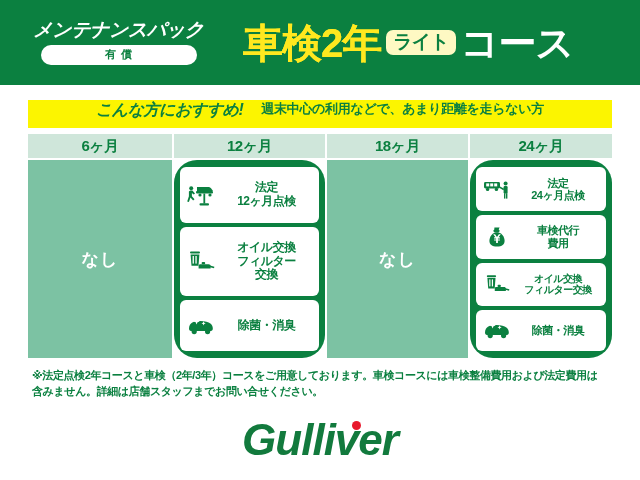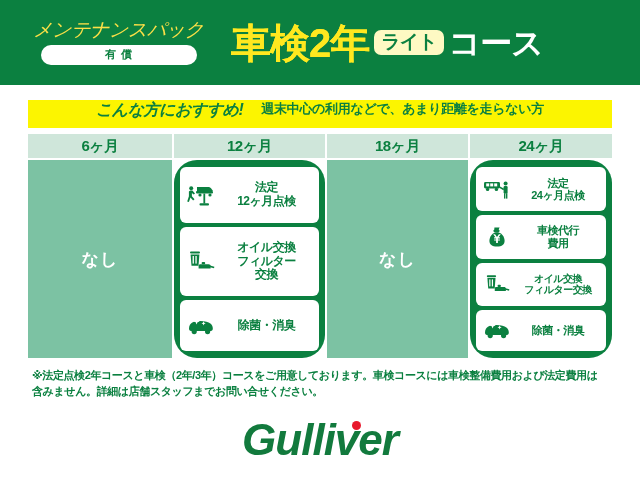--- a/index.html
+++ b/index.html
@@ -27,23 +27,23 @@
   }
   .hdr-left {
     display: flex;
     flex-direction: column;
     align-items: center;
     justify-content: center;
     width: 205px;
     flex: 0 0 auto;
   }
   .hdr-maint {
-    color: #fde047;
+    color: #ffffff;
     font-size: 19px;
-    font-weight: normal;
+    font-weight: bold;
     letter-spacing: -0.5px;
     font-style: italic;
     line-height: 1.05;
     white-space: nowrap;
   }
   .hdr-pill {
     margin-top: 5px;
     width: 156px; height: 20px;
     background: #ffffff;
     border-radius: 11px;
@@ -55,21 +55,21 @@
     color: #0b8040;
     font-size: 11px;
     font-weight: bold;
     letter-spacing: 5px;
     text-indent: 5px;
     white-space: nowrap;
   }
   .hdr-right {
     display: flex;
     align-items: center;
-    margin-left: 10px;
+    margin-left: 22px;
     flex: 1 1 auto;
   }
   .hdr-shaken {
     color: #ffe81f;
     font-size: 40px;
     font-weight: bold;
     line-height: 1;
     letter-spacing: -1px;
     white-space: nowrap;
     text-shadow: 0 0 0 #ffe81f;
@@ -81,21 +81,21 @@
     font-weight: bold;
     border-radius: 7px;
     padding: 2px 7px 3px 7px;
     margin: 0 5px;
     line-height: 1.1;
     letter-spacing: -1px;
     white-space: nowrap;
   }
   .hdr-course {
     color: #ffffff;
-    font-size: 32px;
+    font-size: 38px;
     font-weight: bold;
     line-height: 1;
     letter-spacing: -1px;
     white-space: nowrap;
   }
 
   
   .reco {
     position: absolute;
     left: 28px; top: 100px;

